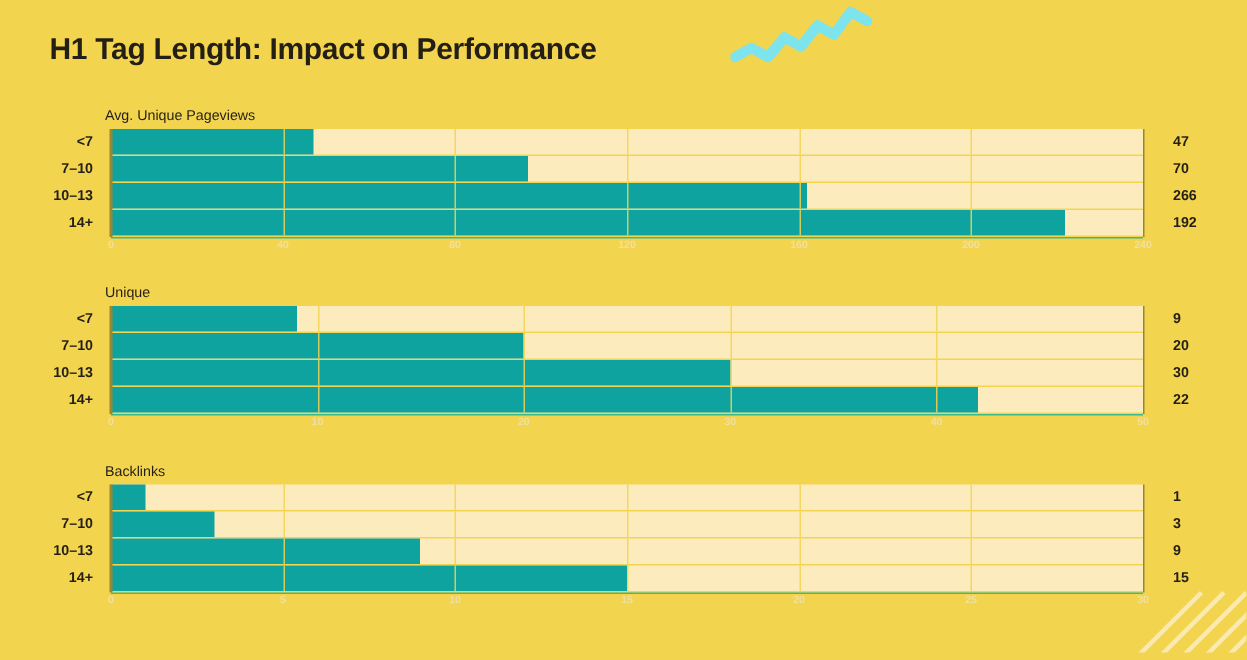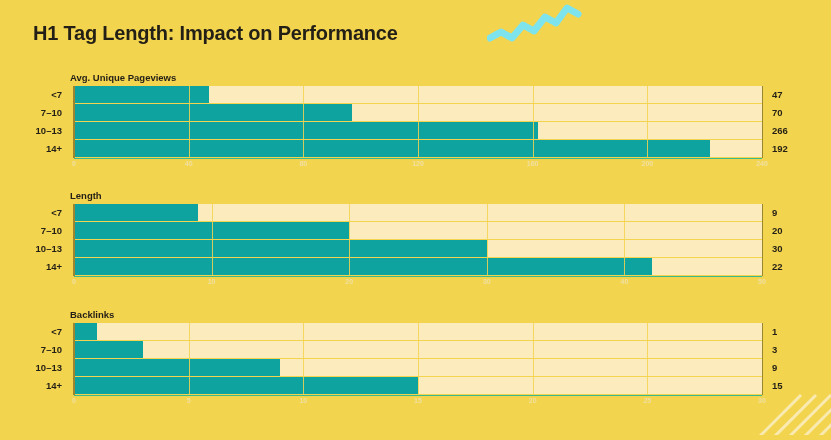--- a/index.html
+++ b/index.html
@@ -24,21 +24,21 @@
   }
 
   
   .chart { position:absolute; left:0; width:831px; }
   #chart-0 { top:72px; }
   #chart-1 { top:190px; }
   #chart-2 { top:309px; }
 
   .chart-title {
     position:absolute; left:70px; top:0px;
-    font-size:9.5px; font-weight:bold; color:#231f16;
+    font-size:9.5px; font-weight:normal; color:#231f16;
   }
 
   .plot { position:absolute; left:0; top:14px; width:831px; height:74px; }
 
   .row { position:relative; height:17px; margin-bottom:1px; }
 
   .cat-label {
     position:absolute; left:0; top:0; width:68px; height:17px;
     text-align:right; padding-right:6px;
     font-size:9.5px; font-weight:bold; color:#231f16;
@@ -49,21 +49,21 @@
   .track {
     position:absolute; left:74px; right:69px; top:0; height:17px;
     background:#fbebbd;
   }
 
   .bar { position:absolute; left:0; top:0; height:100%; background:#0fa3a0; }
 
   .gridline { position:absolute; top:0; height:100%; width:1px; background:#f3d44f; opacity:.85; }
 
   .val-label {
-    position:absolute; right:12px; top:0; width:56px; height:17px;
+    position:absolute; right:2px; top:0; width:56px; height:17px;
     padding-left:9px;
     font-size:9.5px; font-weight:bold; color:#231f16;
     line-height:17px;
   }
 
   .axis-line {
     position:absolute; left:74px; right:69px; height:1px;
     background:#3bb98a;
   }
   .y-axis-line {
@@ -162,21 +162,21 @@
           <span class="tick" style="left: 16.6667%;">40</span>
           <span class="tick" style="left: 33.3333%;">80</span>
           <span class="tick" style="left: 50%;">120</span>
           <span class="tick" style="left: 66.6667%;">160</span>
           <span class="tick" style="left: 83.3333%;">200</span>
           <span class="tick" style="left: 100%;">240</span>
         </div>
       </div>
     </div>
     <div class="chart" id="chart-1">
-      <div class="chart-title">Length</div>
+      <div class="chart-title">Unique</div>
       <div class="plot">
         <div class="row">
           <div class="cat-label">&lt;7</div>
           <div class="track">
             <div class="bar" style="width: 18%;"></div>
             <div class="gridline" style="left: 20%;"></div>
             <div class="gridline" style="left: 40%;"></div>
             <div class="gridline" style="left: 60%;"></div>
             <div class="gridline" style="left: 80%;"></div>
           </div>

